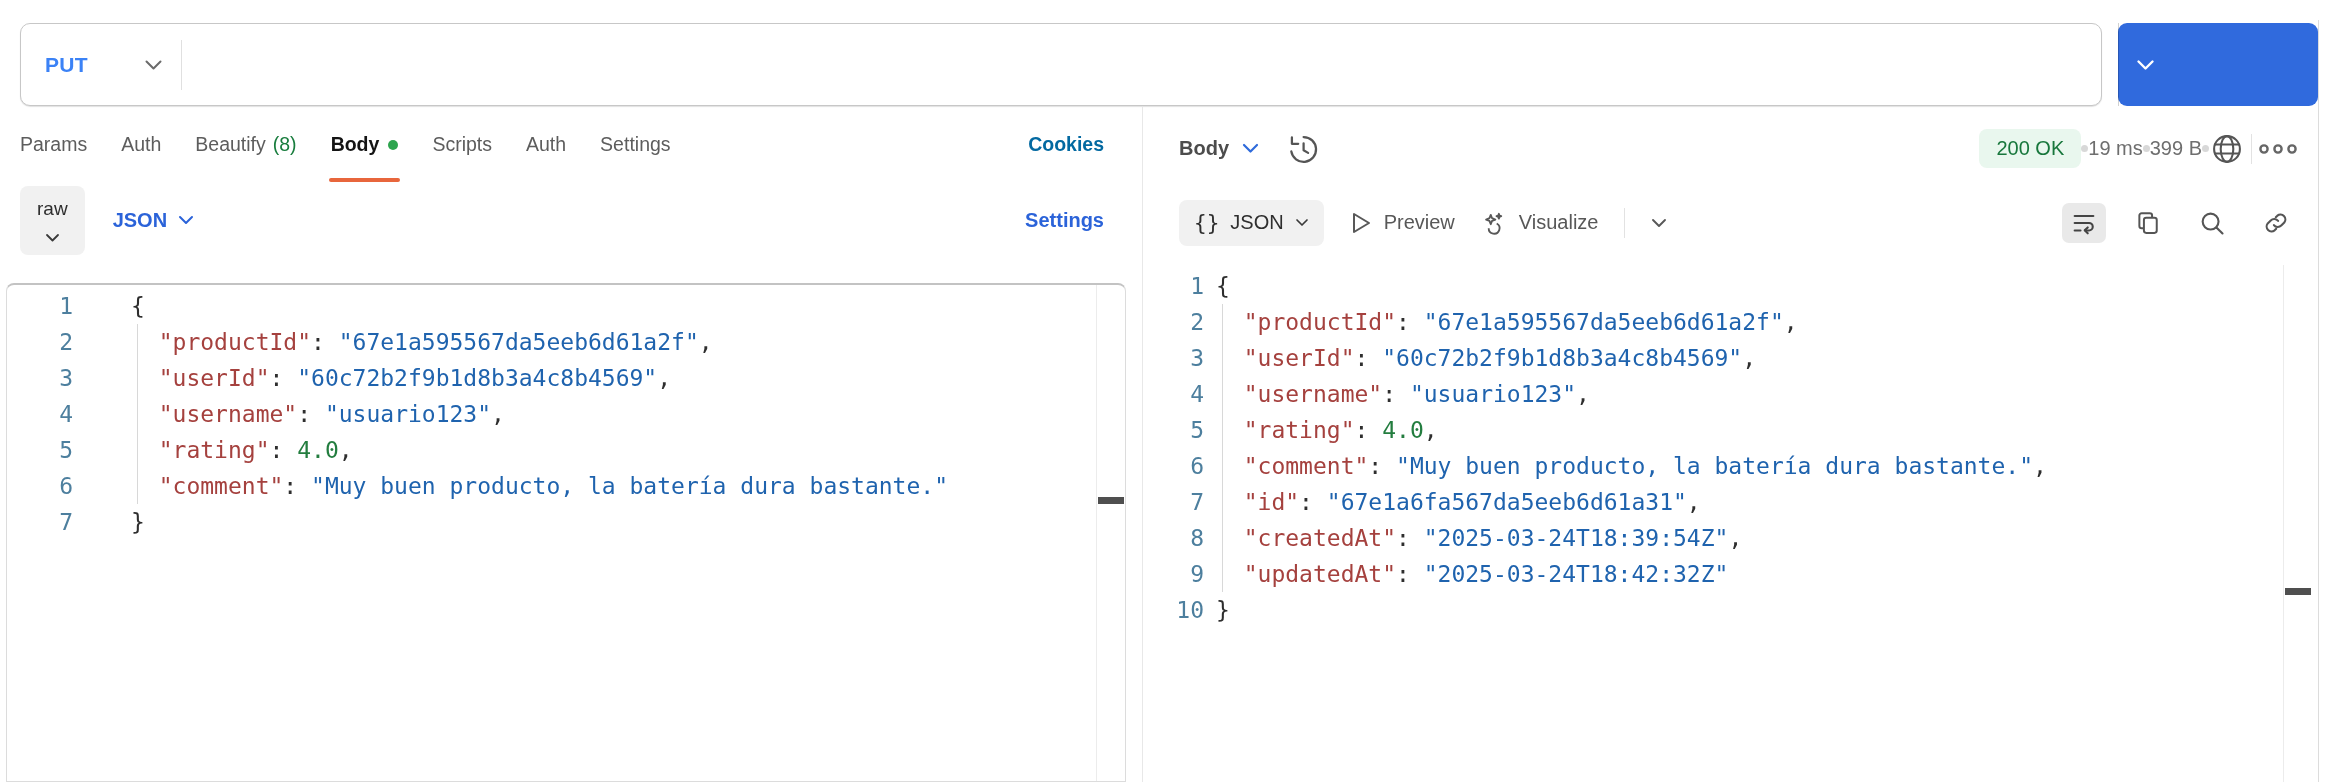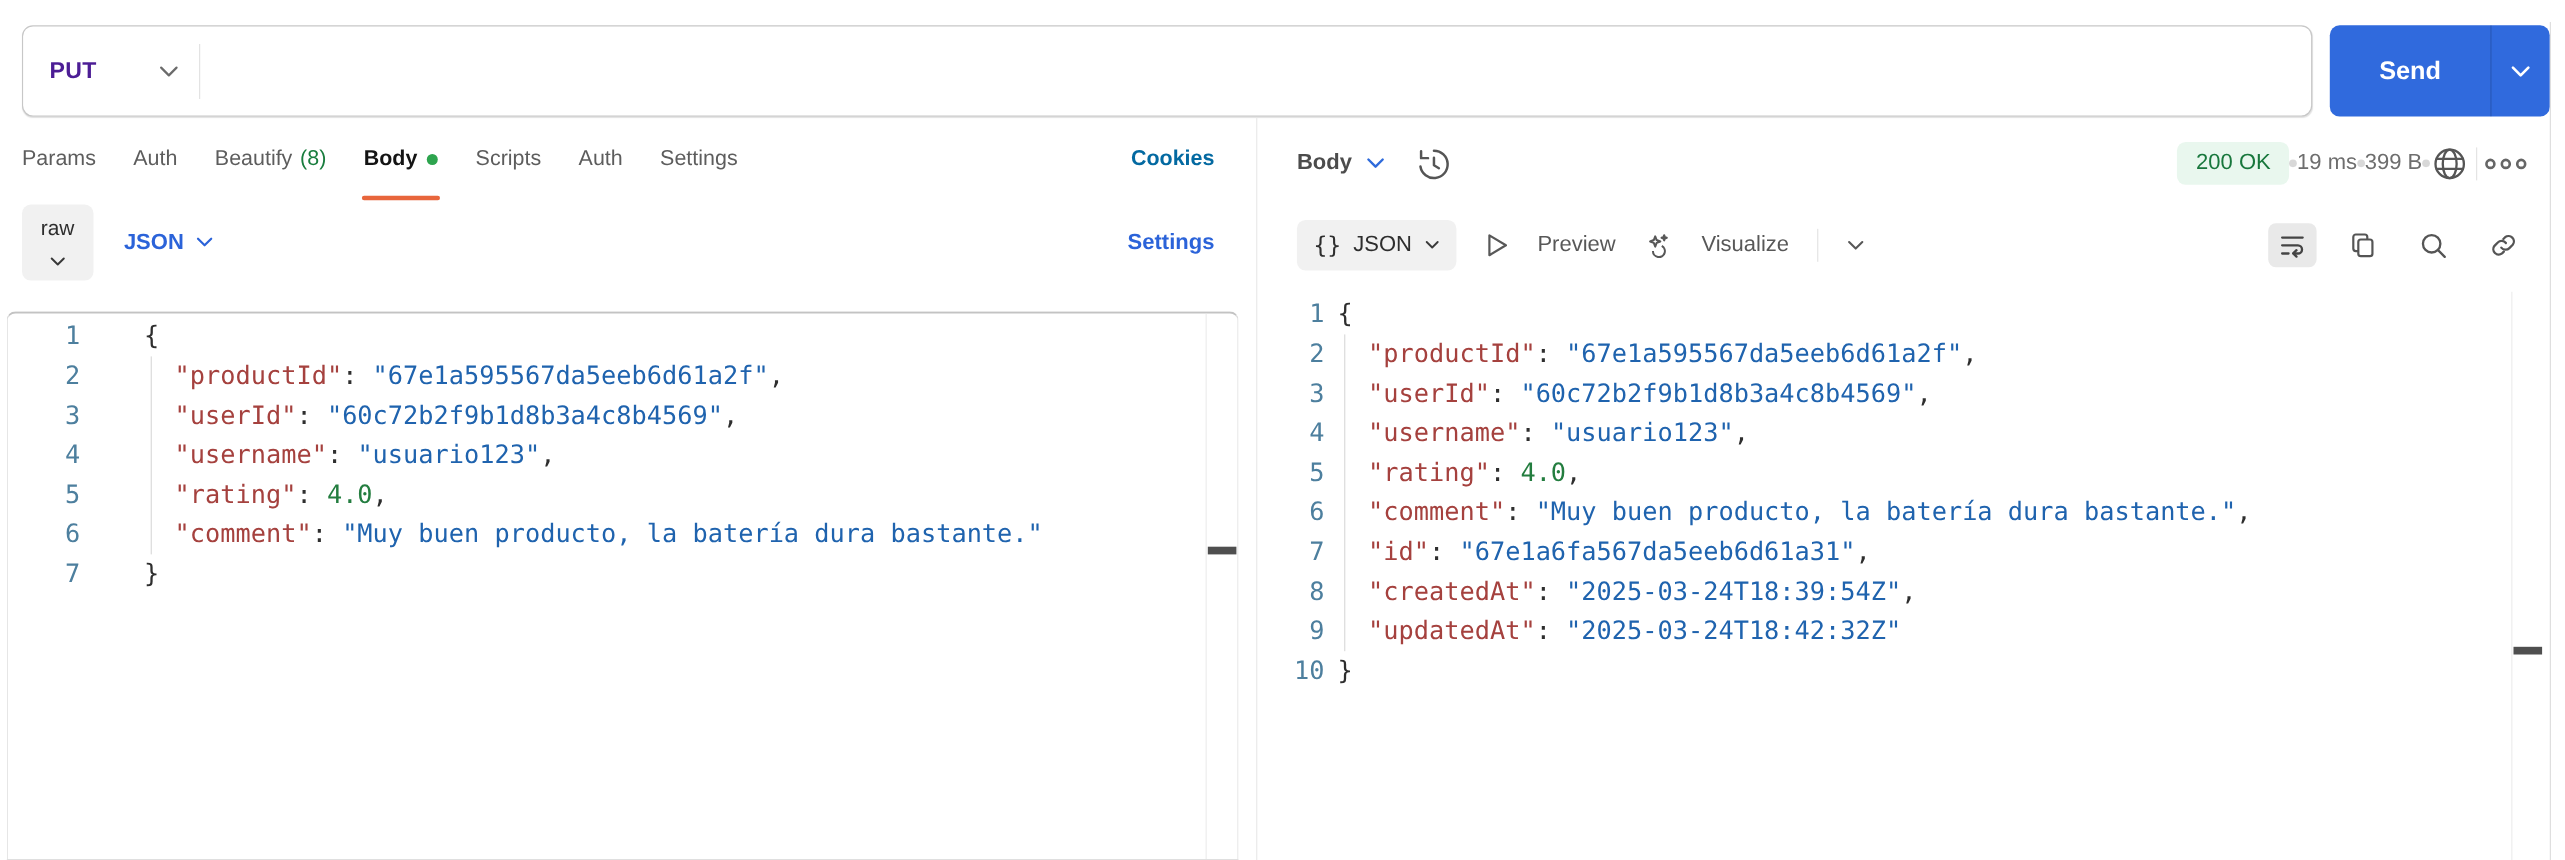--- a/index.html
+++ b/index.html
@@ -5,21 +5,21 @@
   * { margin:0; padding:0; box-sizing:border-box; }
   html,body { width:2332px; height:782px; background:#ffffff; overflow:hidden;
               font-family:"Liberation Sans", sans-serif; color:#333; }
 
   
   .topbar { display:flex; align-items:flex-start; padding:23px 14px 0 20px; gap:16px; height:107px; }
   .url-box { flex:1; height:83px; border:1px solid #c7c7c7; border-radius:10px;
              display:flex; align-items:center; background:#fff;
              box-shadow:0 1px 1px rgba(0,0,0,0.12); }
   .method { width:160px; height:100%; display:flex; align-items:center; padding-left:24px; cursor:pointer; }
-  .method-label { color:#4c1d95; font-weight:700; font-size:21px; letter-spacing:0.3px; }
+  .method-label { color:#3b82f6; font-weight:700; font-size:21px; letter-spacing:0.3px; }
   .method-caret { margin-left:auto; margin-right:18px; color:#6b6b6b; display:flex; }
   .vsep { width:1px; height:50px; background:#e0e0e0; }
   .url-input { flex:1; border:none; outline:none; font-size:21px; color:#2a2a2a;
                padding-left:24px; font-family:"Liberation Sans", sans-serif; background:transparent; }
   .send-btn { width:200px; height:83px; background:#306add; border-radius:9px; display:flex;
               color:#fff; cursor:pointer; }
   .send-main { flex:1; display:flex; align-items:center; justify-content:center;
                font-size:23px; font-weight:700; }
   .send-caret { width:54px; display:flex; align-items:center; justify-content:center;
                 border-left:1px solid rgba(0,0,0,0.18); }
@@ -82,21 +82,21 @@
                   padding:8px 17px; border-radius:8px; }
   .meta-dot { width:7px; height:7px; border-radius:50%; background:#d8d8d8; }
   .meta-text { color:#6e6e6e; font-size:20px; }
   .meta-sep { width:1px; height:30px; background:#e2e2e2; margin:0 6px; }
 
   
   .resp-toolbar { height:65px; display:flex; align-items:center; padding:0 34px 0 36px; gap:26px; }
   .fmt-chip { background:#f1f1f1; border-radius:8px; padding:11px 15px; display:flex; align-items:center;
               gap:11px; cursor:pointer; font-size:20px; color:#2e2e2e; }
   .fmt-braces { font-family:"DejaVu Sans Mono", monospace; font-size:21px; }
-  .tool-item { display:flex; align-items:center; gap:26px; color:#585858; font-size:20px; cursor:pointer; }
+  .tool-item { display:flex; align-items:center; gap:12px; color:#585858; font-size:20px; cursor:pointer; }
   .tb-sep { width:1px; height:30px; background:#e2e2e2; }
   .right-icons { margin-left:auto; display:flex; align-items:center; gap:20px; }
   .icon-sq { width:44px; height:40px; display:flex; align-items:center; justify-content:center;
              border-radius:7px; cursor:pointer; color:#555; }
   .icon-sq.active { background:#e9e9e9; }
 
   .resp-editor { position:absolute; left:0; right:20px; top:158px; bottom:0; overflow:hidden; }
 
   .window-scroll-line { position:absolute; top:20px; bottom:0; right:13px; width:1px; background:#dcdcdc; }
 
@@ -111,21 +111,20 @@
       <span class="method-label">PUT</span>
       <span class="method-caret">
         <svg width="19" height="12" viewBox="0 0 19 12">
             <path d="M2.5 2.5l7 7 7-7" stroke="currentColor" stroke-width="2" fill="none" stroke-linecap="round" stroke-linejoin="round"></path>
           </svg>
       </span>
     </div>
     <div class="vsep"></div>
   </div>
   <div class="send-btn">
-    <div class="send-main">Send</div>
     <div class="send-caret">
       <svg width="19" height="12" viewBox="0 0 19 12">
           <path d="M2.5 2.5l7 7 7-7" stroke="#fff" stroke-width="2.4" fill="none" stroke-linecap="round" stroke-linejoin="round"></path>
         </svg>
     </div>
   </div>
 </div>
 
 <div class="main">
 

